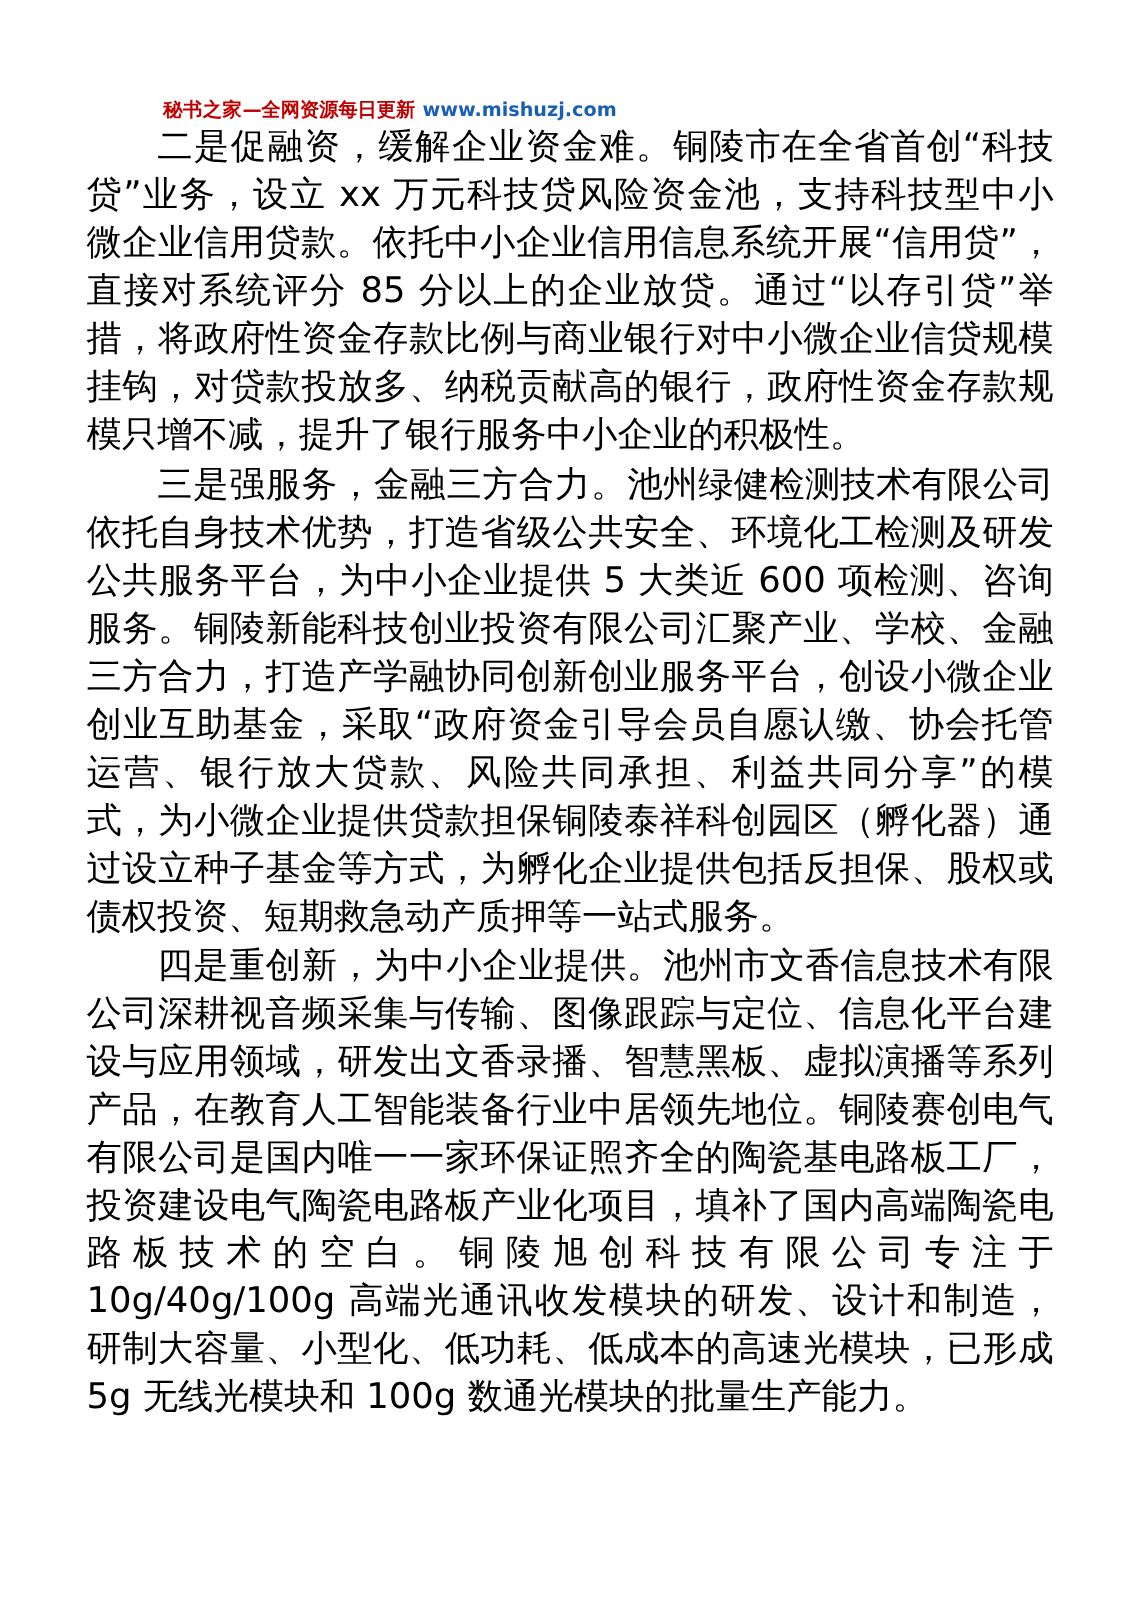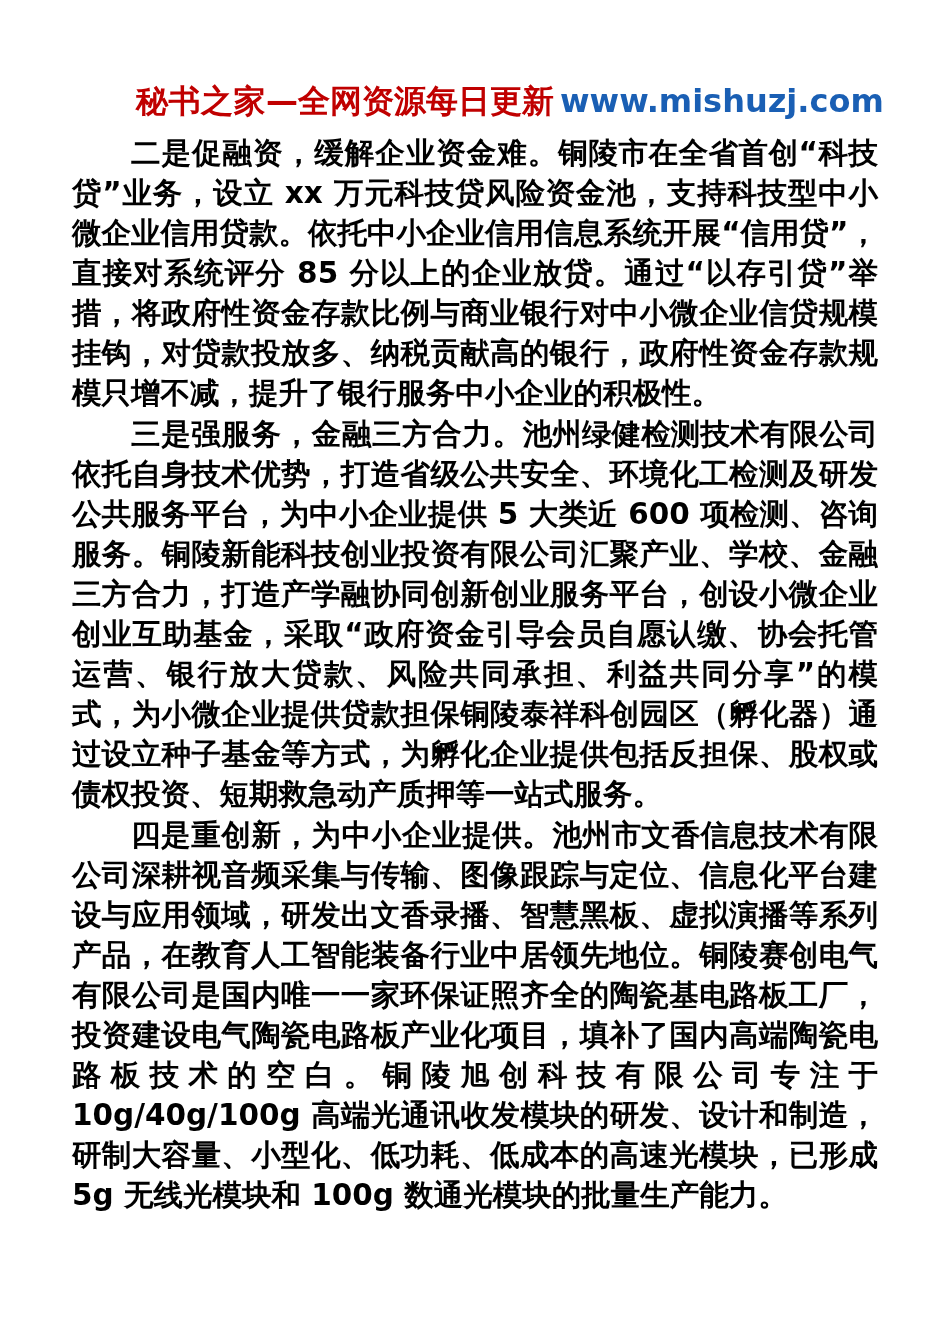--- a/index.html
+++ b/index.html
@@ -16,23 +16,23 @@
     overflow: hidden;
   }
   .page {
     width: 950px;
     height: 1344px;
     box-sizing: border-box;
     padding: 82px 72px 0 72px;
     position: relative;
   }
   .watermark {
-    font-size: 32px;
+    font-size: 16px;
     line-height: 1.2;
-    margin: 0 0 14px 64px;
+    margin: 0 0 2px 64px;
     white-space: nowrap;
     font-family: "DejaVu Sans", "Liberation Sans", sans-serif;
   }
   .wm-brand {
     color: #c00000;
     font-weight: bold;
     letter-spacing: 0.5px;
   }
   .wm-sep {
     color: #c00000;
@@ -52,25 +52,25 @@
     line-height: 1.355;
     text-align: justify;
     text-justify: inter-ideograph;
     letter-spacing: 0px;
   }
   .para {
     margin: 0 0 1px 0;
     text-indent: 59px;
   }
   .para .lead {
-    font-weight: bold;
+    font-weight: normal;
     letter-spacing: 0.5px;
   }
   .para .rest {
-    font-weight: bold;
+    font-weight: normal;
   }
 </style>
 </head>
 <body>
 
 <div class="page">
 
   <div class="watermark">
     <span class="wm-brand">秘书之家</span><span class="wm-sep">—</span><span class="wm-desc">全网资源每日更新</span><span class="wm-url">www.mishuzj.com</span>
   </div>

